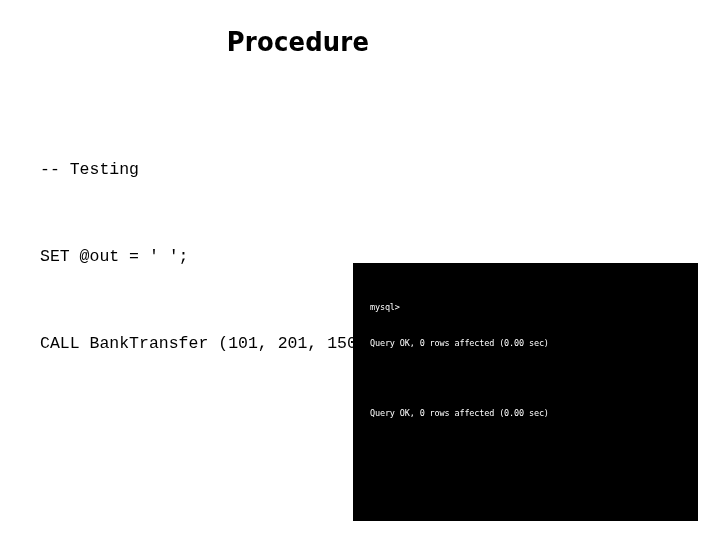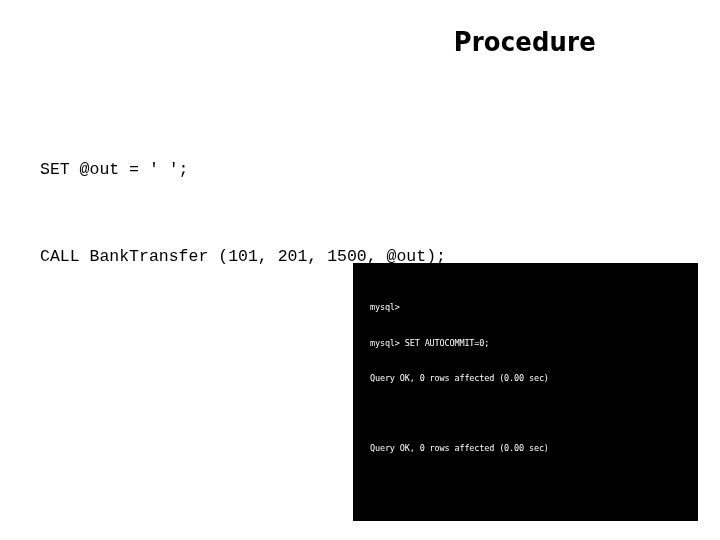--- a/index.html
+++ b/index.html
@@ -14,21 +14,21 @@
     overflow: hidden;
     font-family: "Liberation Sans", sans-serif;
   }
 
   
   #slide-title {
     position: absolute;
     top: 26px;
     left: 0;
     width: 596px;
-    text-align: right;
+    text-align: center;
     font-family: "DejaVu Sans", sans-serif;
     font-size: 27px;
     font-weight: bold;
     font-stretch: condensed;
     letter-spacing: 0.2px;
     color: #000000;
     white-space: pre;
   }
 
   
@@ -77,30 +77,30 @@
     height: 11.72px;
     overflow: hidden;
   }
 </style>
 </head>
 <body>
 
 <div id="slide-title">Procedure</div>
 
 <div id="code-block">
+  <div class="code-line">-- Testing</div>
   <div class="code-line">SET @out = ' ';</div>
   <div class="code-line">CALL BankTransfer (101, 201, 1500, @out);</div>
   
   
 </div>
 
 <div id="terminal-window">
   <div id="terminal-screen">
     <div class="term-line">mysql&gt;</div>
-    <div class="term-line">mysql&gt; SET AUTOCOMMIT=0;</div>
     <div class="term-line">Query OK, 0 rows affected (0.00 sec)</div>
     <div class="term-line"></div>
     <div class="term-line">Query OK, 0 rows affected (0.00 sec)</div>
     <div class="term-line"></div>
     
     
     
     
     
     

